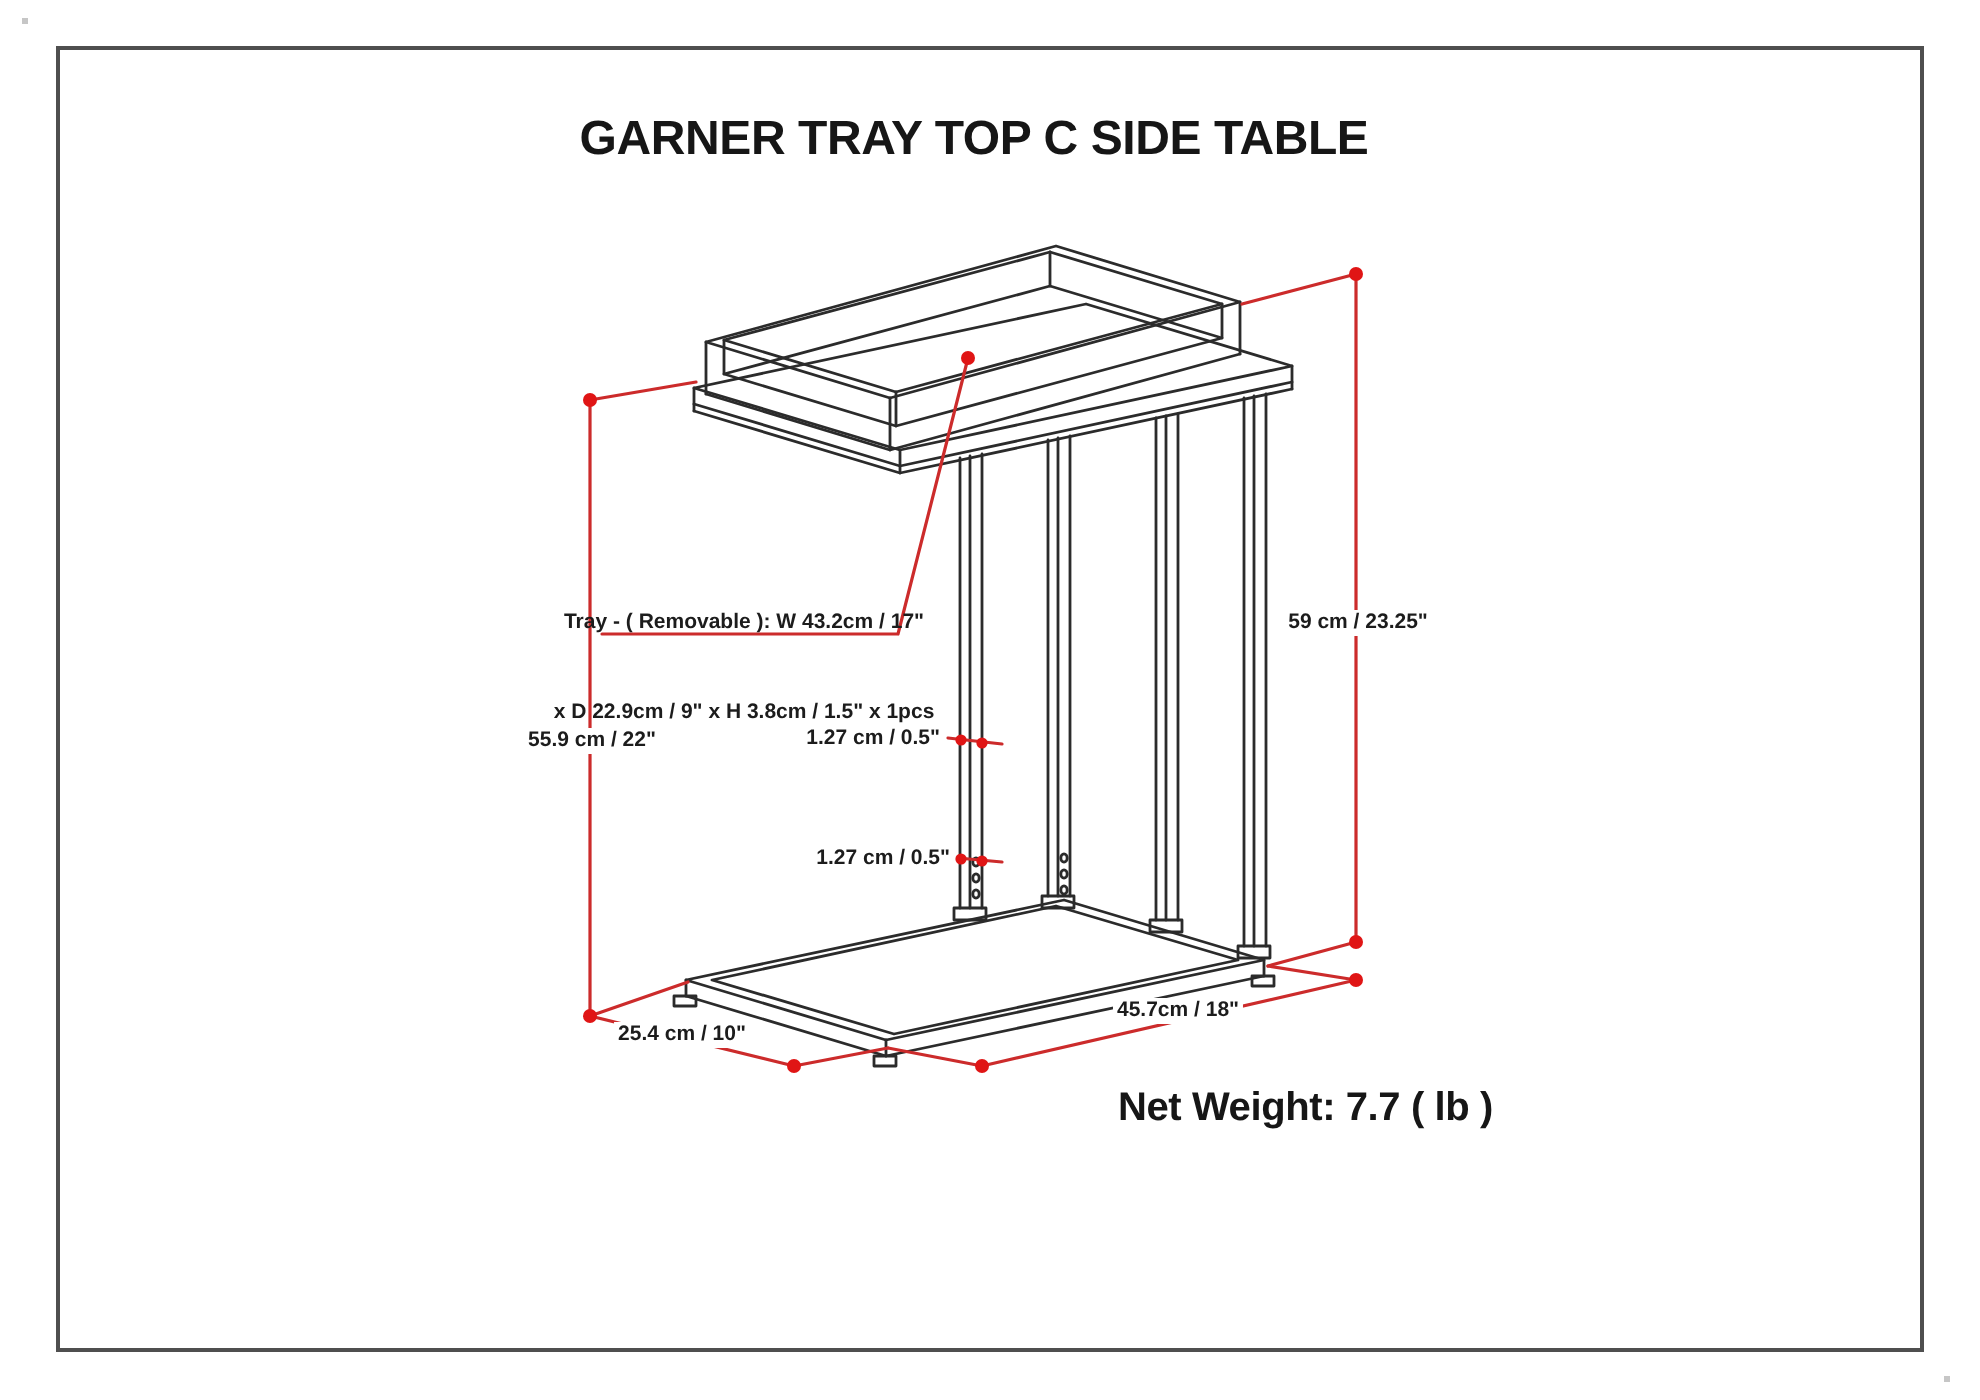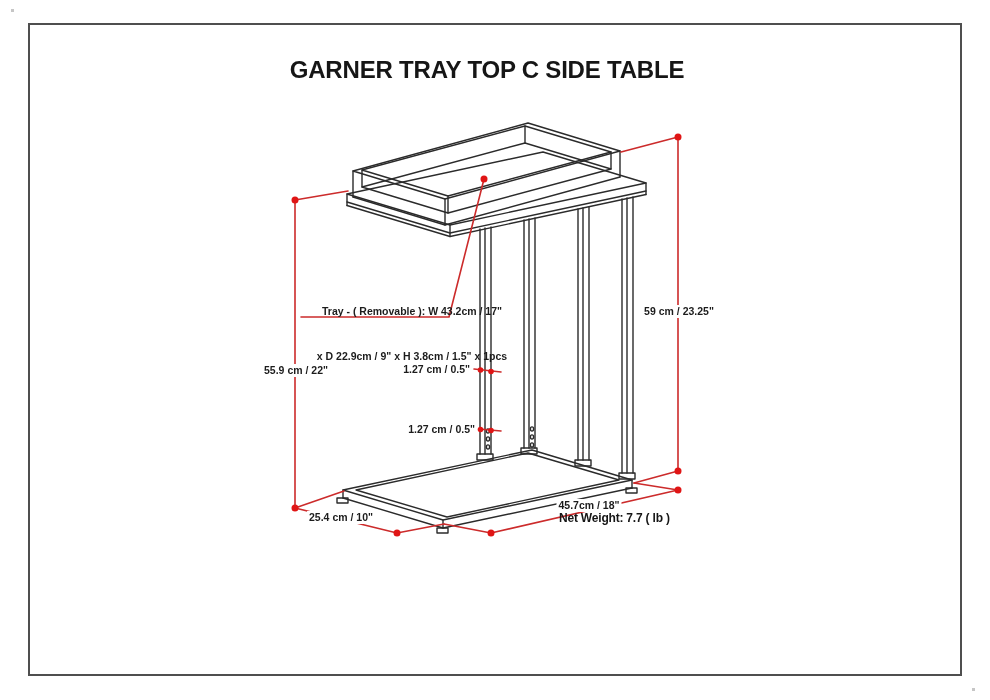--- a/index.html
+++ b/index.html
@@ -5,21 +5,21 @@
   html,body{margin:0;padding:0;background:#ffffff;}
   body{width:990px;height:700px;position:relative;overflow:hidden;
        font-family:"Liberation Sans", sans-serif;color:#1f1f1f;}
   .page-border{position:absolute;left:28px;top:23px;width:930px;height:649px;
        border:2px solid #4f4f4f;}
   .artifact{position:absolute;width:3px;height:3px;background:#c6c6c6;}
   .a1{left:11px;top:9px;}
   .a2{left:972px;top:688px;}
   .page-title{position:absolute;left:487px;top:56px;transform:translateX(-50%);
        font-size:24px;font-weight:700;letter-spacing:-0.2px;white-space:nowrap;color:#161616;text-align:center;}
-  .net-weight{position:absolute;left:559px;top:511px;font-size:12px;font-weight:700;
+  .net-weight{position:absolute;left:559px;top:543px;font-size:20px;font-weight:700;
        letter-spacing:-0.2px;white-space:nowrap;color:#161616;}
   svg.drawing{position:absolute;left:0;top:0;}
   .dim-label{position:absolute;font-size:10.5px;font-weight:700;white-space:pre;
        color:#1c1c1c;background:#ffffff;padding:0 2px;line-height:13px;}
   .center{transform:translateX(-50%);text-align:center;}
   .right{text-align:right;}
   .tray-note{line-height:15px;}
 </style>
 </head>
 <body>
@@ -123,18 +123,18 @@
 <div class="dim-label center" style="left:679px;top:305px;">59 cm / 23.25"</div>
 
 <div class="dim-label center" style="left:341px;top:511px;">25.4 cm / 10"</div>
 
 <div class="dim-label center" style="left:589px;top:499px;">45.7cm / 18"</div>
 
 <div class="dim-label right" style="right:518px;top:363px;">1.27 cm / 0.5"</div>
 
 <div class="dim-label right" style="right:513px;top:423px;">1.27 cm / 0.5"</div>
 
-<div class="dim-label center tray-note" style="left:372px;top:274px;background:transparent;margin-left:40px;">
+<div class="dim-label center tray-note" style="left:372px;top:274px;background:transparent;">
   <div>Tray - ( Removable ): W 43.2cm / 17"</div>
   <div>x D 22.9cm / 9" x H 3.8cm / 1.5" x 1pcs</div>
 </div>
 
 <div class="net-weight">Net Weight: 7.7 ( lb )</div>
 
 </body></html>

